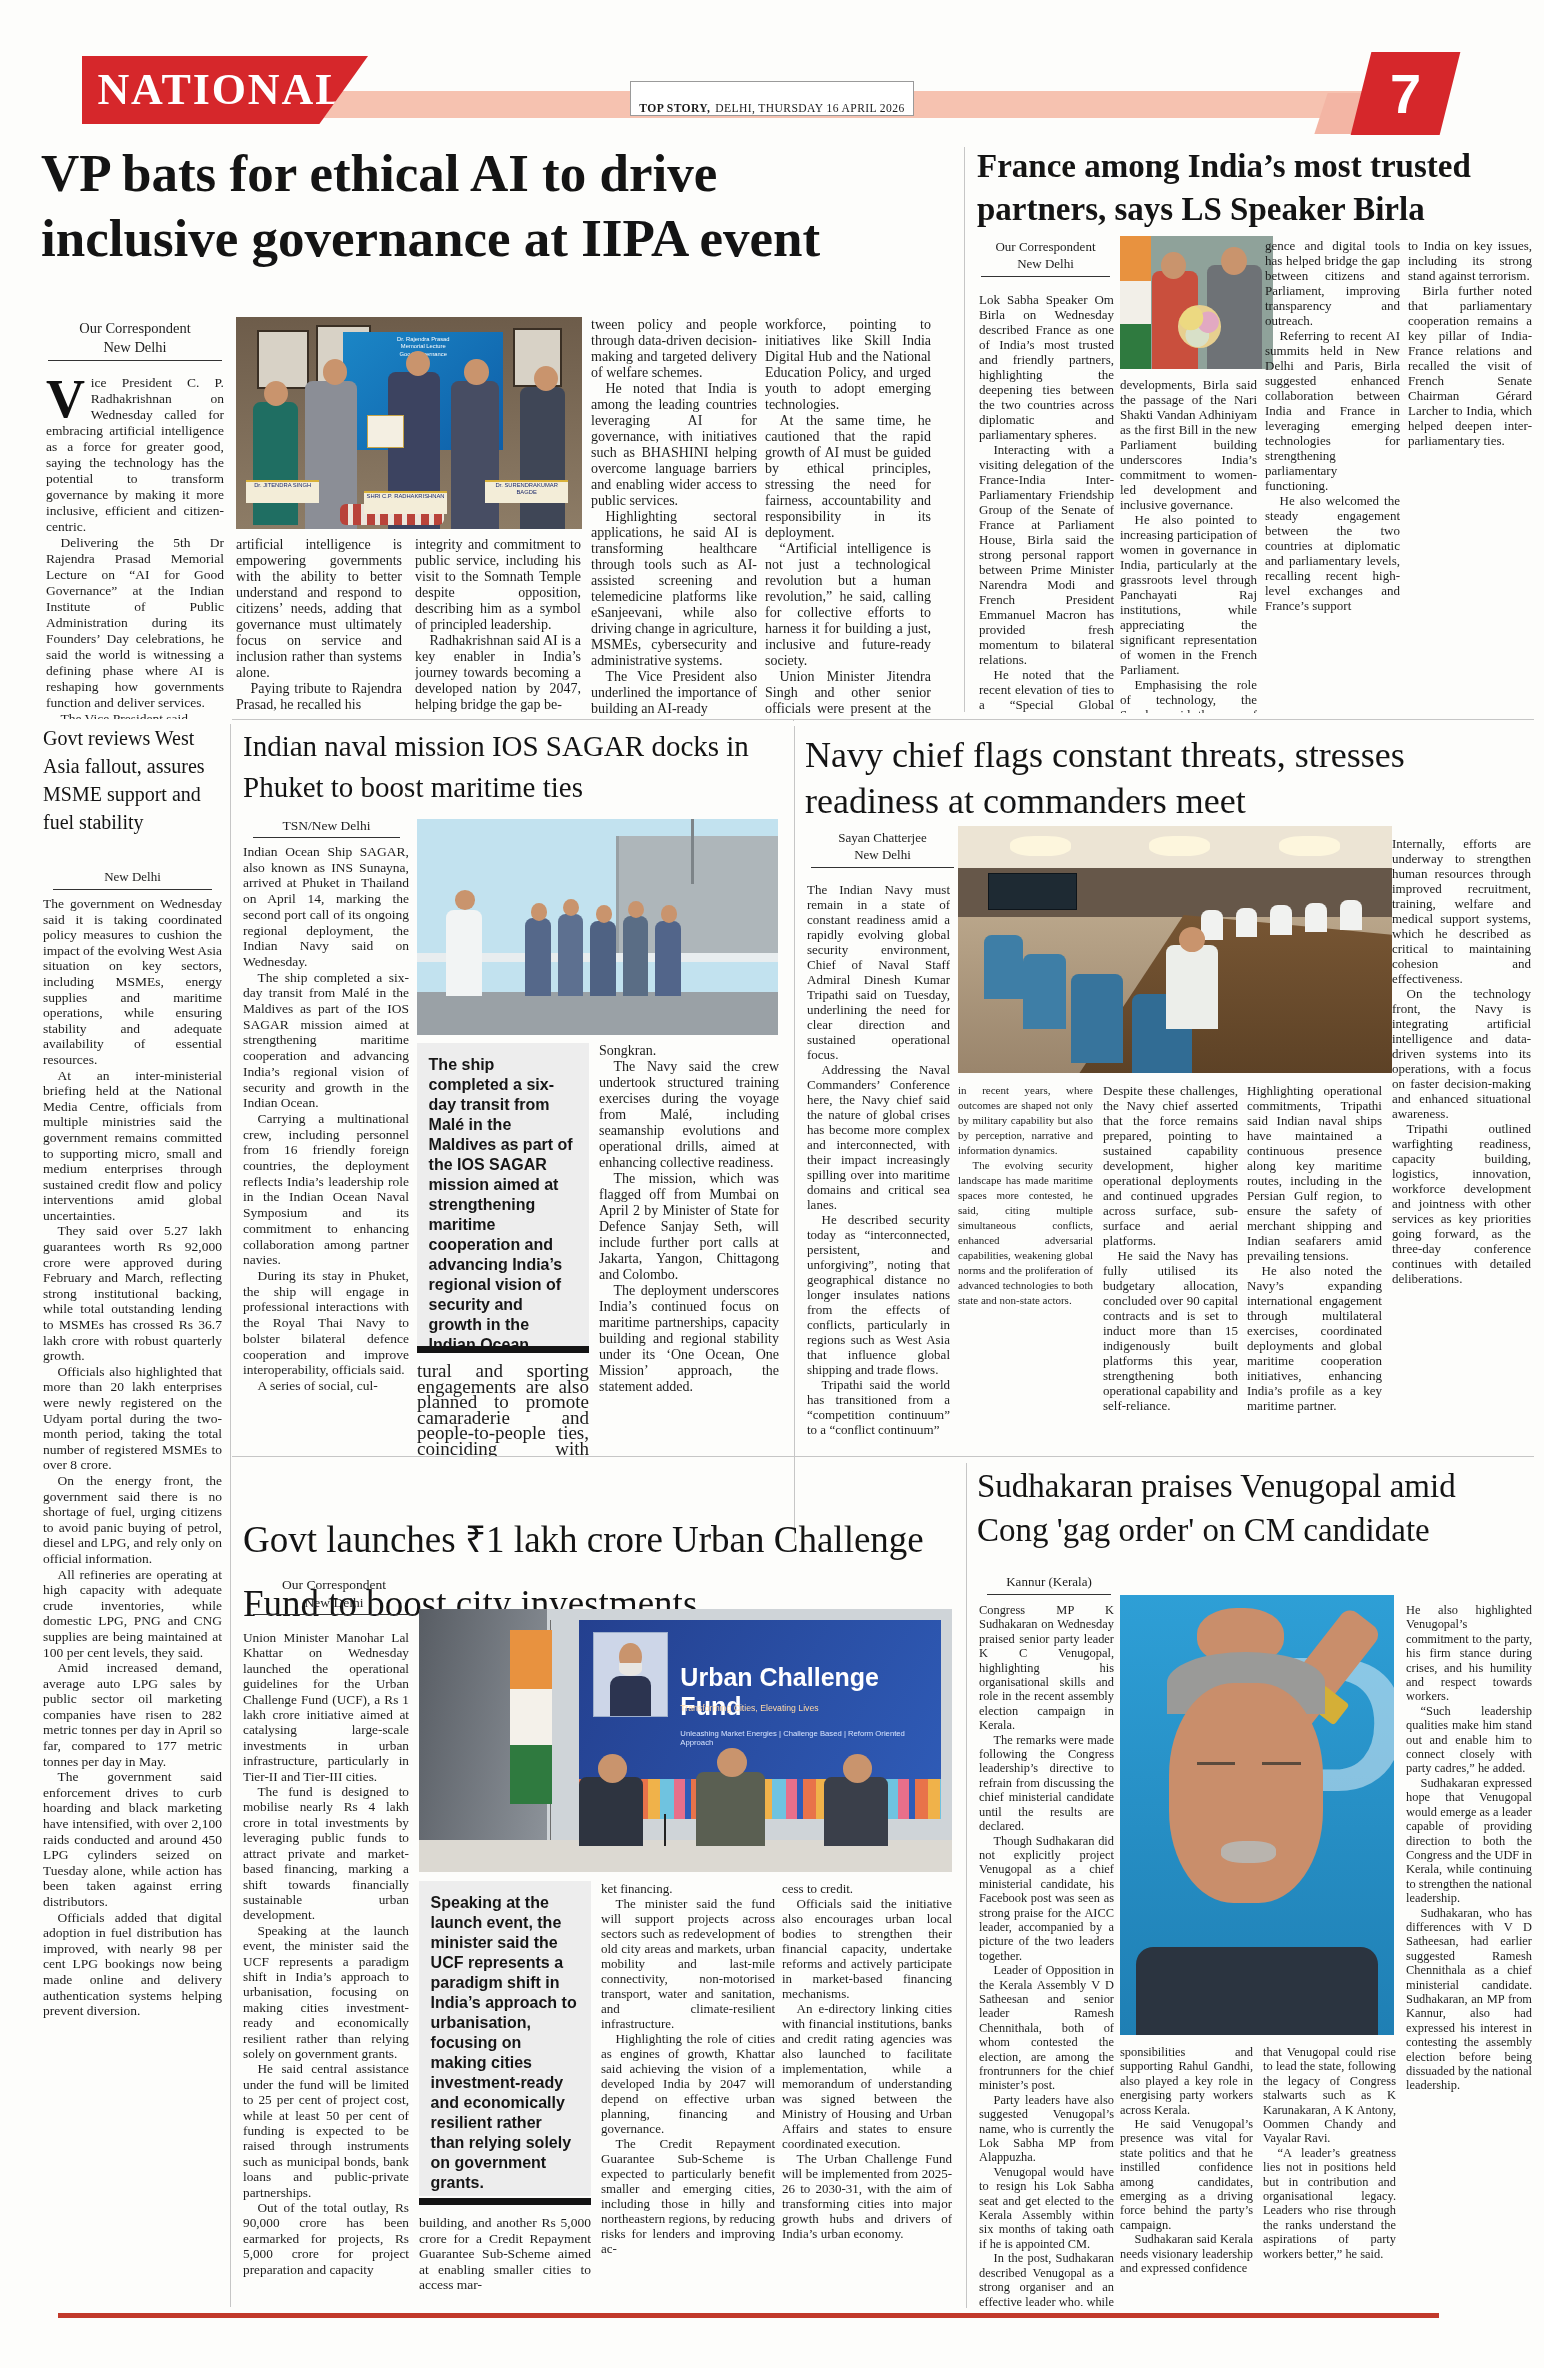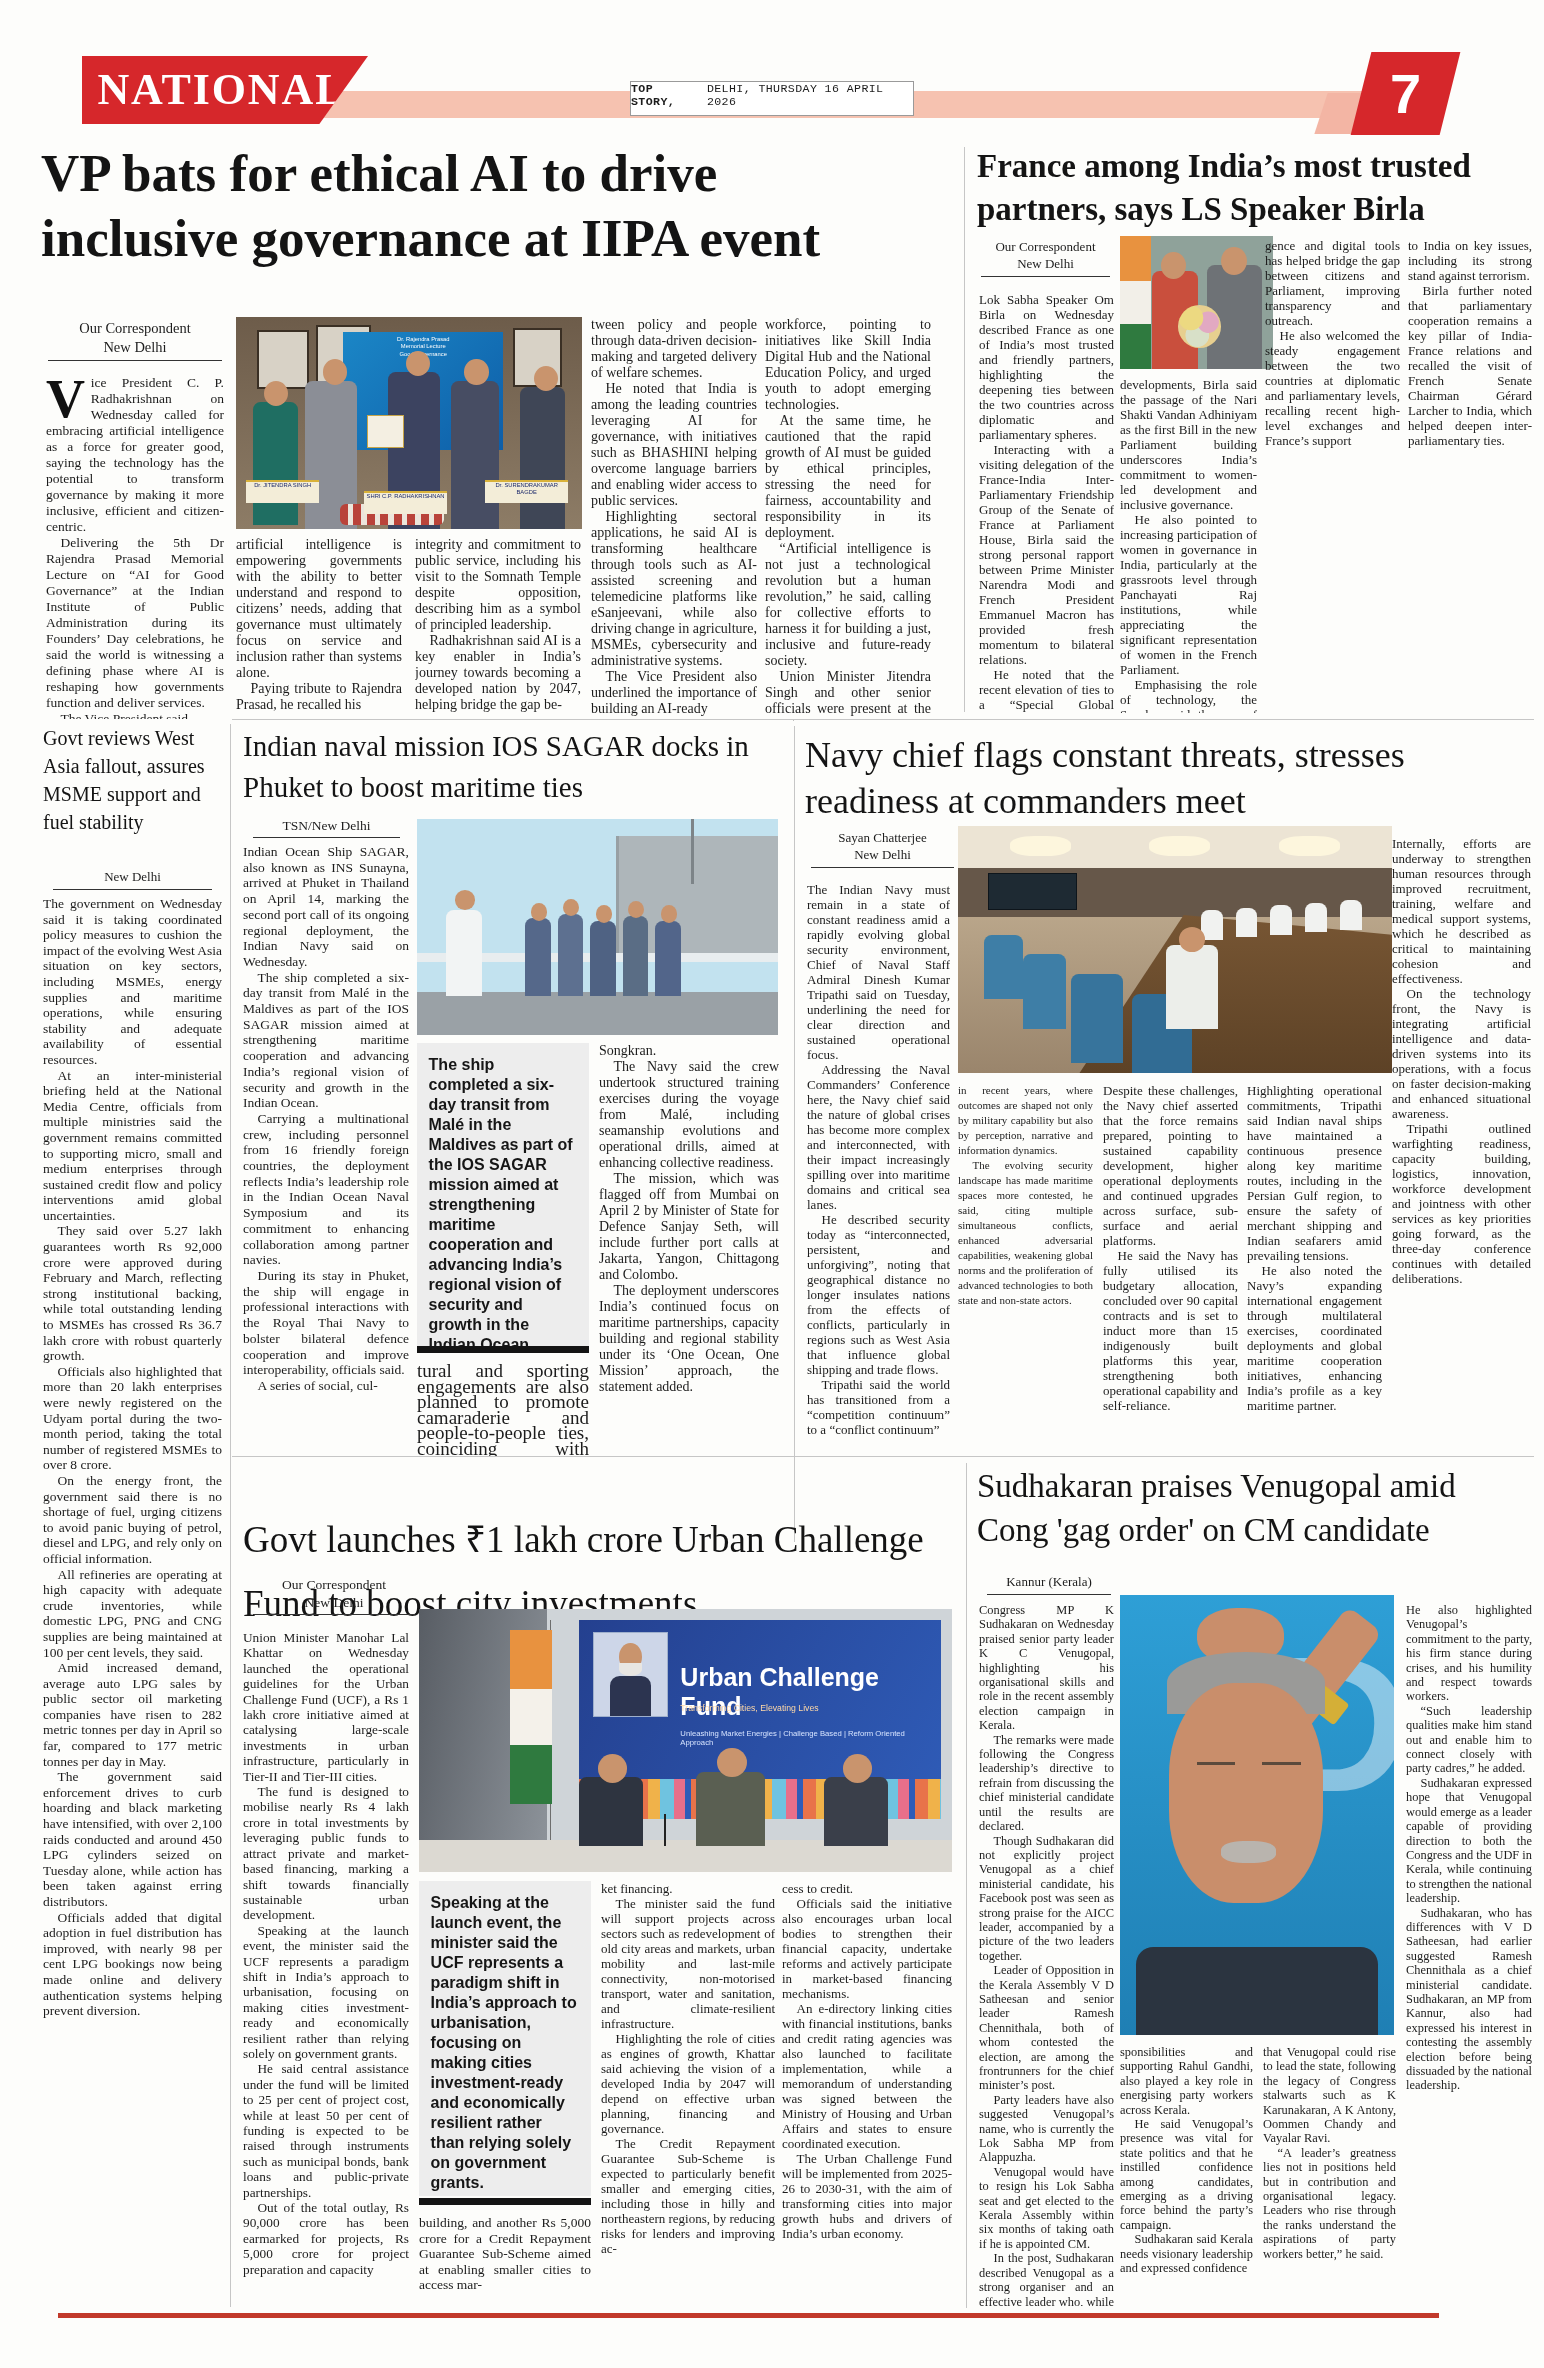--- a/index.html
+++ b/index.html
@@ -24,21 +24,21 @@
 </style>
 </head>
 <body>
 
 <div class="page">
 
   <div class="abs" style="left:288px;top:91px;width:1110px;height:27px;background:#f6c2b0"></div>
   <div class="abs" style="left:82px;top:56px;width:286px;height:68px;background:#d6272b;clip-path:polygon(0 0,100% 0,83% 100%,0 100%)">
     <div class="abs" style="left:15.4px;top:7.7px;font-size:44px;font-weight:bold;color:#fff;letter-spacing:1.9px;font-family:'Liberation Serif',serif">NATIONAL</div>
   </div>
-  <div class="abs" style="left:630px;top:81px;width:282px;height:33px;background:#fff;border:1px solid #9a9a9a;display:flex;align-items:flex-start;justify-content:center;font-family:Liberation Mono, monospace;font-size:11.6px;letter-spacing:0.4px">
+  <div class="abs" style="left:630px;top:81px;width:282px;height:33px;background:#fff;border:1px solid #9a9a9a;display:flex;align-items:flex-end;justify-content:center;font-family:Liberation Serif, serif;font-size:11.6px;letter-spacing:0.4px">
     <span style="font-weight:bold;margin-right:4.8px">TOP STORY,</span>
     <span>DELHI, THURSDAY 16 APRIL 2026</span>
   </div>
   <div class="abs" style="left:1321px;top:93px;width:106px;height:41px;background:#f3b5a4;transform:skewX(-18deg)"></div>
   <div class="abs" style="left:1361px;top:52px;width:89px;height:83px;background:#d6272b;transform:skewX(-14deg);display:flex;align-items:center;justify-content:center">
     <span style="color:#fff;font-family:'Liberation Sans',sans-serif;font-weight:bold;font-size:56px;transform:skewX(14deg)">7</span>
   </div>
 
   <div class="hr2" style="left:232px;top:719px;width:1302px"></div>
   <div class="hr2" style="left:232px;top:1456px;width:1302px"></div>
@@ -129,20 +129,21 @@
       <div class="abs" style="left:38%;top:52%;width:28%;height:32%;border-radius:50%;background:radial-gradient(circle at 30% 30%,#ecd981 0 28%,transparent 30%),radial-gradient(circle at 70% 40%,#e2a9c2 0 26%,transparent 28%),radial-gradient(circle at 45% 70%,#d8e0c8 0 30%,transparent 32%),#e7cf8f"></div>
     </div>
 
     <div class="col" style="left:1120px;top:377px;width:137px;height:336px;font-size:13px;line-height:15px">
         <p class="cont">developments, Birla said the passage of the Nari Shakti Vandan Adhiniyam as the first Bill in the new Parliament building underscores India’s commitment to women-led development and inclusive governance.</p>
         <p>He also pointed to increasing participation of women in governance in India, particularly at the grassroots level through Panchayati Raj institutions, while appreciating the significant representation of women in the French Parliament.</p>
         <p>Emphasising the role of technology, the Speaker said the use of artificial intelli-</p>
       </div>
     <div class="col" style="left:1265px;top:238px;width:135px;height:475px;font-size:13px;line-height:15px">
         <p class="cont">gence and digital tools has helped bridge the gap between citizens and Parliament, improving transparency and outreach.</p>
+        <p>Referring to recent AI summits held in New Delhi and Paris, Birla suggested enhanced collaboration between India and France in leveraging emerging technologies for strengthening parliamentary functioning.</p>
         <p>He also welcomed the steady engagement between the two countries at diplomatic and parliamentary levels, recalling recent high-level exchanges and France’s support</p>
       </div>
     <div class="col" style="left:1408px;top:238px;width:124px;height:475px;font-size:13px;line-height:15px">
         <p class="cont">to India on key issues, including its strong stand against terrorism.</p>
         <p>Birla further noted that parliamentary cooperation remains a key pillar of India-France relations and recalled the visit of French Senate Chairman Gérard Larcher to India, which helped deepen inter-parliamentary ties.</p>
       </div>
   </section>
 
   <section>
     <h1 class="hl" style="left:43px;top:724px;width:179px;font-size:20px;line-height:28px;font-weight:normal">Govt reviews West Asia fallout, assures MSME support and fuel stability</h1>

